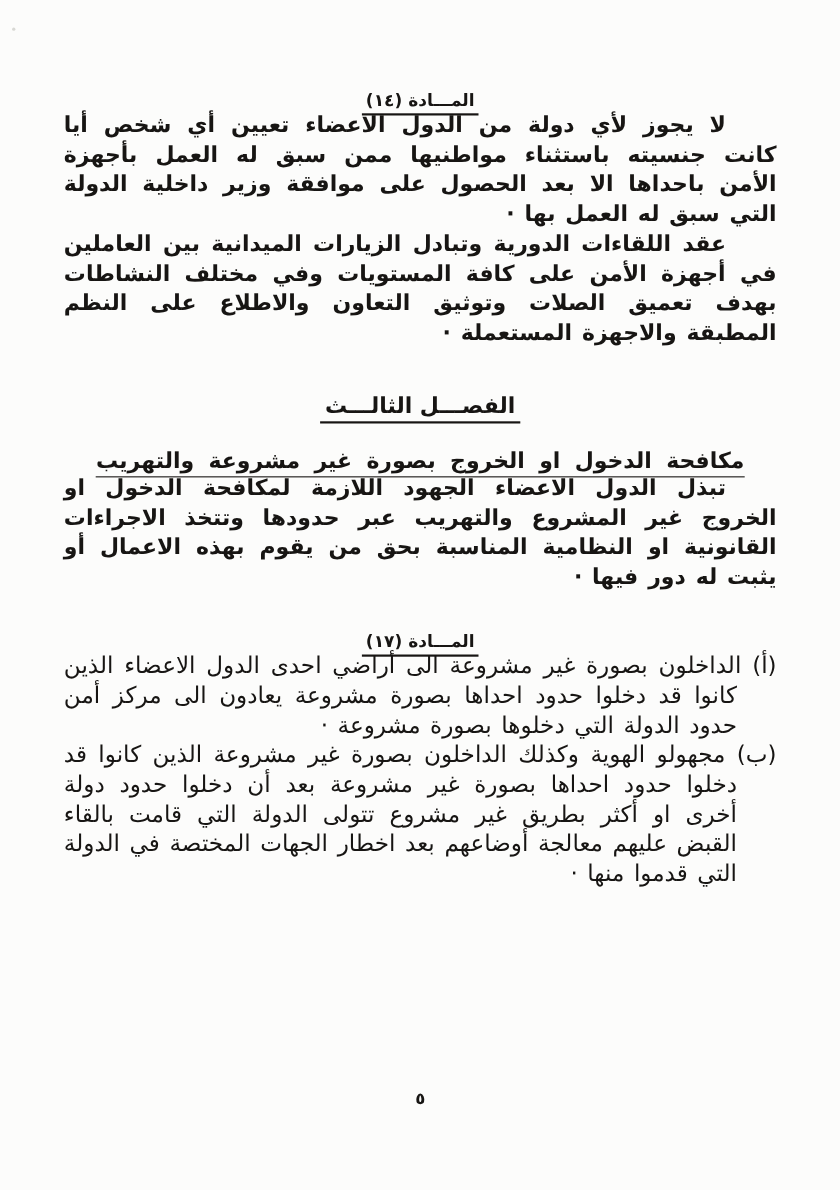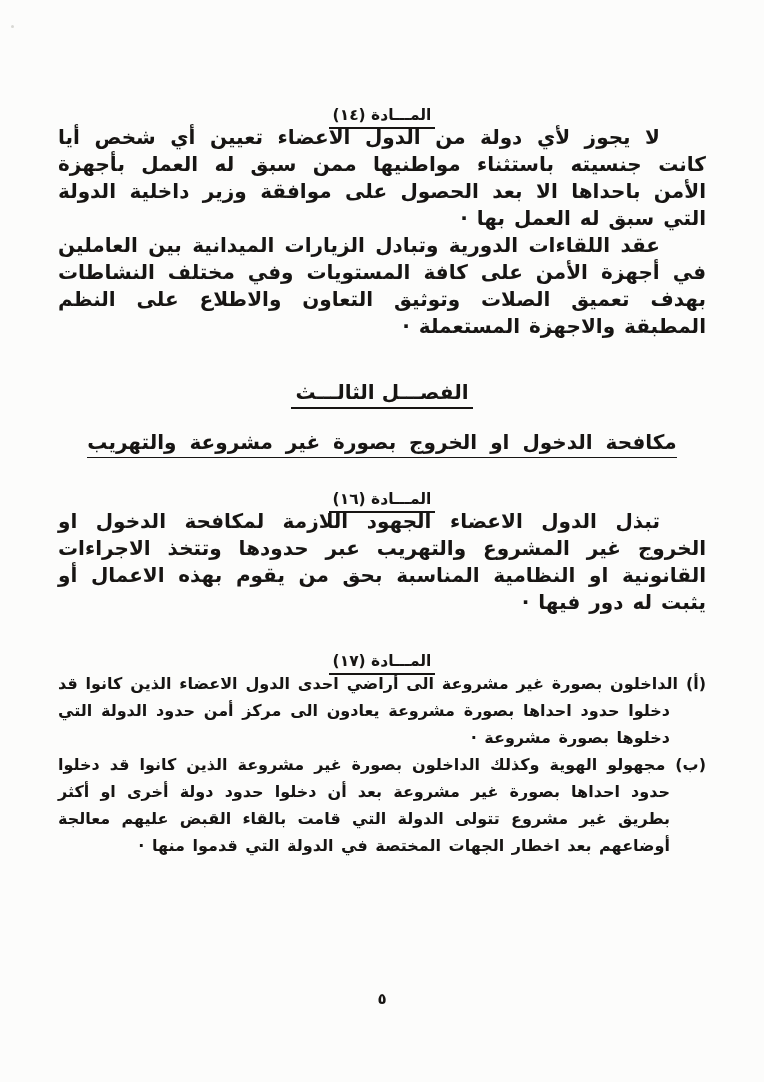--- a/index.html
+++ b/index.html
@@ -14,21 +14,21 @@
     overflow: hidden;
     font-family: "DejaVu Sans", sans-serif;
     direction: rtl;
     color: #171513;
     background: #fcfcfb;
   }
   .page {
     box-sizing: border-box;
     width: 764px;
     height: 1082px;
-    padding: 106px 58px 0 58px;
+    padding: 82px 58px 0 58px;
     position: relative;
   }
   .heading {
     text-align: center;
     font-size: 15.5px;
     font-weight: bold;
     margin: 0 0 0 0;
     letter-spacing: 0.5px;
   }
   .heading .u {
@@ -56,22 +56,22 @@
     font-size: 20px;
     font-weight: bold;
     word-spacing: 6px;
   }
   .chapter-subtitle .u {
     border-bottom: 1.5px solid #171513;
     padding-bottom: 3px;
   }
   .list { margin-top: 0; }
   .item {
-    font-size: 16px;
-    font-weight: 700;
+    font-size: 21px;
+    font-weight: 400;
     line-height: 27px;
     text-align: justify;
     margin: 0;
     padding-right: 36px;
     text-indent: -36px;
     word-spacing: 2px;
   }
   .item-marker { display: inline; }
   .page-number {
     position: absolute;
@@ -106,23 +106,20 @@
 
   <p class="body-text indent mt-body">عقد اللقاءات الدورية وتبادل الزيارات الميدانية بين العاملين في أجهزة الأمن على كافة المستويات وفي مختلف النشاطات بهدف تعميق الصلات وتوثيق التعاون والاطلاع على النظم المطبقة والاجهزة المستعملة ·</p>
 
   <h2 class="heading chapter-title">
     <span class="u">الفصـــل الثالـــث</span>
   </h2>
   <div class="chapter-subtitle">
     <span class="u">مكافحة الدخول او الخروج بصورة غير مشروعة والتهريب</span>
   </div>
 
-  <h2 class="heading mt-article">
-    <span class="u">المـــادة (١٦)</span>
-  </h2>
   <p class="body-text indent mt-body">تبذل الدول الاعضاء الجهود اللازمة لمكافحة الدخول او الخروج غير المشروع والتهريب عبر حدودها وتتخذ الاجراءات القانونية او النظامية المناسبة بحق من يقوم بهذه الاعمال أو يثبت له دور فيها ·</p>
 
   <h2 class="heading mt-article">
     <span class="u">المـــادة (١٧)</span>
   </h2>
 
   <div class="list">
     <p class="item">
       <span class="item-marker">(أ)</span>
       <span>الداخلون بصورة غير مشروعة الى أراضي احدى الدول الاعضاء الذين كانوا قد دخلوا حدود احداها بصورة مشروعة يعادون الى مركز أمن حدود الدولة التي دخلوها بصورة مشروعة ·</span>

